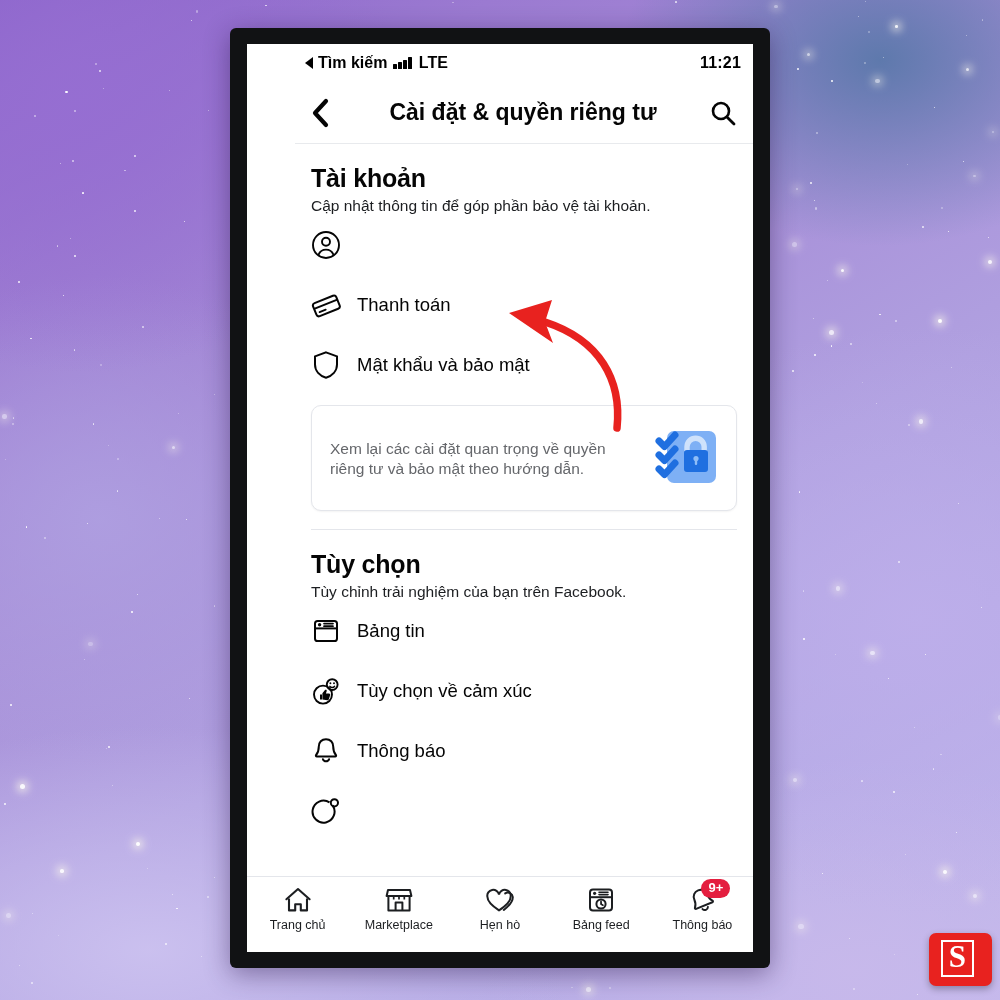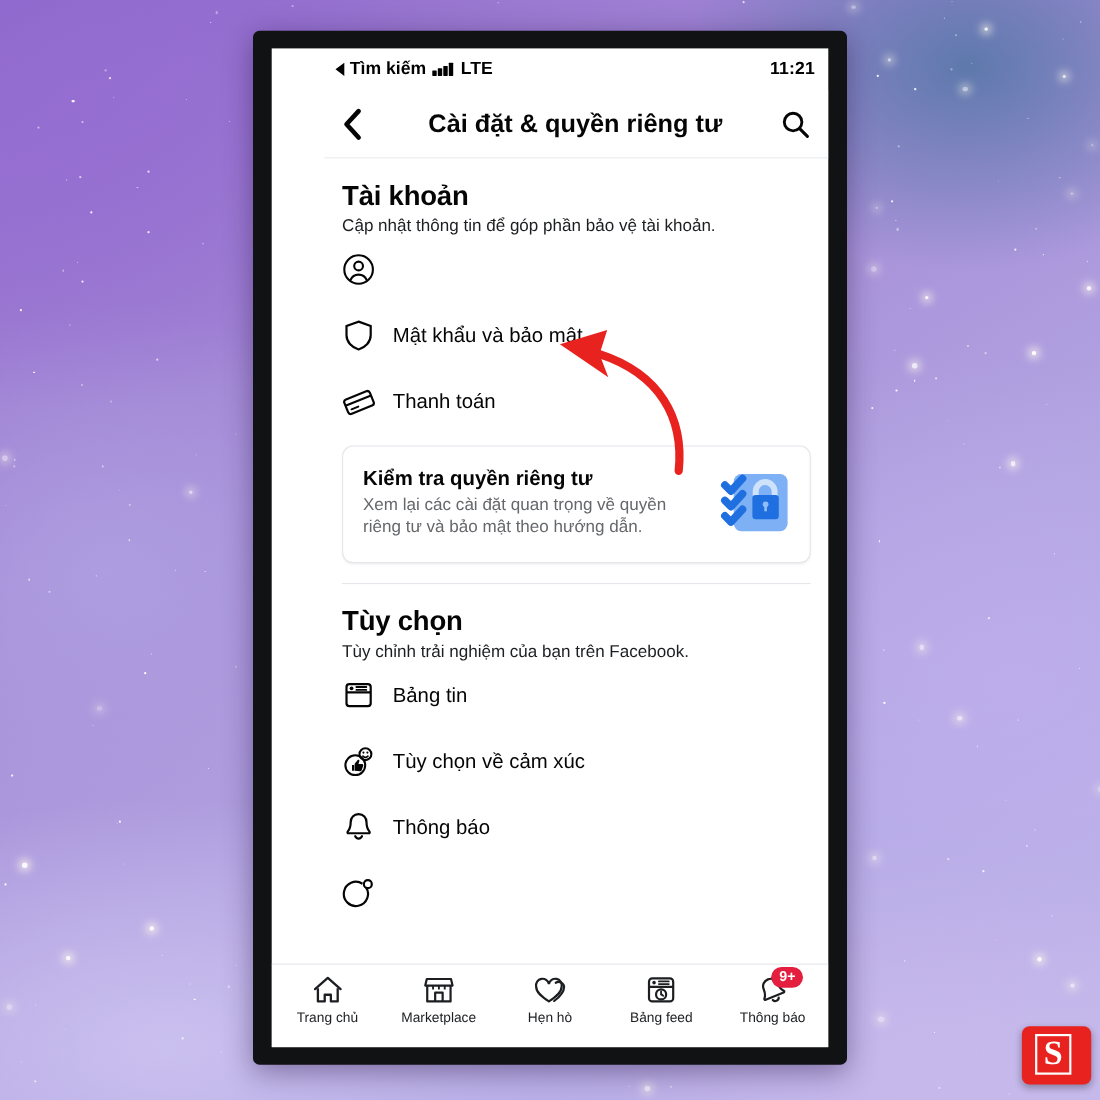--- a/index.html
+++ b/index.html
@@ -349,43 +349,42 @@
                 <circle cx="15" cy="15" r="13" fill="none" stroke="#050505" stroke-width="1.9"></circle>
                 <circle cx="15" cy="11.8" r="4" fill="none" stroke="#050505" stroke-width="1.9"></circle>
                 <path d="M7.6 24.6a8 8 0 0114.8 0" fill="none" stroke="#050505" stroke-width="1.9" stroke-linecap="round"></path>
               </svg>
           </span>
         </div>
 
         <div class="row">
           <span class="row-icon">
             <svg width="30" height="30" viewBox="0 0 30 30">
-                <path d="M15 2.4 L26 6.4 v8.2 c0 6.3-4.6 11.2-11 13.1 C8.6 25.8 4 20.9 4 14.6 V6.4 Z" fill="none" stroke="#050505" stroke-width="2"></path>
-              </svg>
-          </span>
-          <span class="row-label">Mật khẩu và bảo mật</span>
-        </div>
-
-        <div class="row">
-          <span class="row-icon">
-            <svg width="30" height="30" viewBox="0 0 30 30">
                 <g transform="rotate(-22 15 15)">
                   <rect x="2.5" y="9" width="25" height="14" rx="2.6" fill="none" stroke="#050505" stroke-width="2"></rect>
                   <path d="M2.5 14.2 H27.5" stroke="#050505" stroke-width="2"></path>
                   <path d="M6.4 19.2 H13" stroke="#050505" stroke-width="1.8" stroke-linecap="round"></path>
                 </g>
               </svg>
           </span>
           <span class="row-label">Thanh toán</span>
         </div>
+
+        <div class="row">
+          <span class="row-icon">
+            <svg width="30" height="30" viewBox="0 0 30 30">
+                <path d="M15 2.4 L26 6.4 v8.2 c0 6.3-4.6 11.2-11 13.1 C8.6 25.8 4 20.9 4 14.6 V6.4 Z" fill="none" stroke="#050505" stroke-width="2"></path>
+              </svg>
+          </span>
+          <span class="row-label">Mật khẩu và bảo mật</span>
+        </div>
       </div>
 
       <div class="card">
         <div class="card-text">
-          <div class="card-title">Kiểm tra quyền riêng tư</div>
           <div class="card-desc">Xem lại các cài đặt quan trọng về quyền riêng tư và bảo mật theo hướng dẫn.</div>
         </div>
         <div class="card-art">
           <svg width="66" height="66" viewBox="0 0 66 66">
             <rect x="13" y="7" width="49" height="52" rx="7" fill="#7eb0f5"></rect>
             <g fill="none" stroke="#1f6fe0" stroke-width="7" stroke-linecap="round" stroke-linejoin="round">
               <path d="M5 17 l5.5 5.5 L21 11"></path>
               <path d="M5 31 l5.5 5.5 L21 25"></path>
               <path d="M5 45 l5.5 5.5 L21 39"></path>
             </g>

